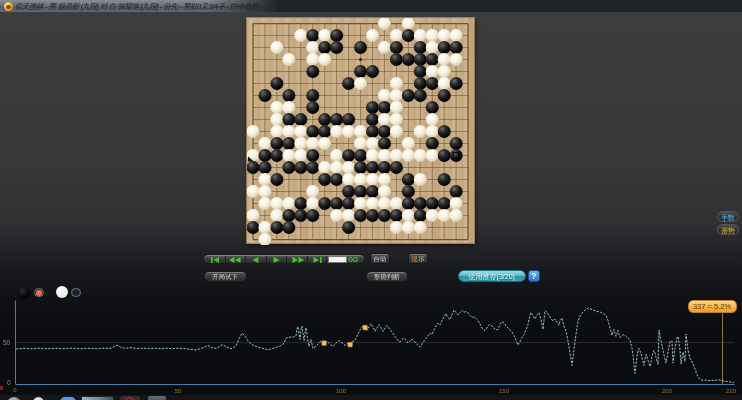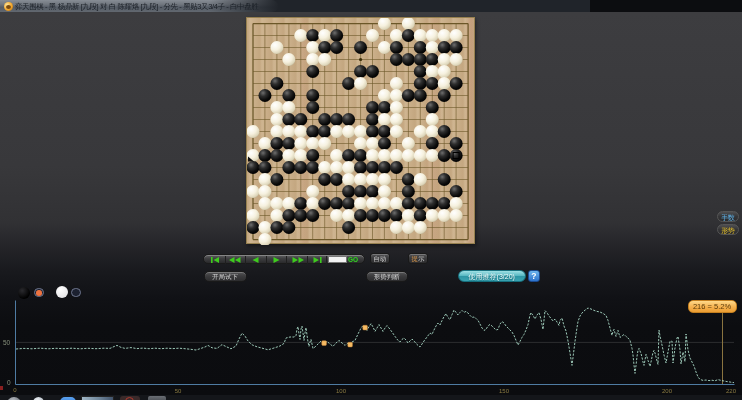--- a/index.html
+++ b/index.html
@@ -1,18 +1,18 @@
 <!DOCTYPE html>
 <html><head><meta charset="utf-8">
 <style>
 * { margin:0; padding:0; box-sizing:border-box; }
 html,body { width:742px; height:400px; overflow:hidden; background:#0c0d10; font-family:"Liberation Sans", sans-serif; }
 #page { position:relative; width:742px; height:400px; }
 
-#title { position:absolute; left:0; top:0; width:590px; height:12px; background:#20242a; }
+#title { position:absolute; left:0; top:0; width:742px; height:12px; background:#20242a;font-style:italic; }
 #titlegrad { position:absolute; left:0; top:0; width:278px; height:12px; border-radius:0 6px 6px 0;
   background:linear-gradient(to bottom,#878d95 0%,#6e747c 40%,#555c66 60%,#626870 100%); }
 #titlegrad:after { content:""; position:absolute; right:-1px; top:0; width:70px; height:12px;
   background:linear-gradient(to right, rgba(32,36,42,0), #20242a); }
 #ticon { position:absolute; left:4px; top:1.5px; width:9px; height:9px; border-radius:50%;
   background:radial-gradient(circle at 35% 35%, #ffe9a0, #f2a62b 55%, #9a5d10); }
 #ticon:after { content:""; position:absolute; left:2px; top:3px; width:5px; height:4px; border-radius:50%; background:#7a4a10; }
 #ttext { position:absolute; left:15px; top:2px; width:258px; font-size:7.5px; letter-spacing:-0.4px; color:#1a1f26; white-space:nowrap; overflow:hidden; }
 
 #body { position:absolute; left:0; top:12px; width:742px; height:383px;
@@ -371,21 +371,21 @@
     </g>
     <g font-size="6" fill="#8a7b42" font-family="Liberation Sans" text-anchor="middle">
       <text x="15" y="392">0</text>
       <text x="178" y="392.5">50</text>
       <text x="341" y="392.5">100</text>
       <text x="504" y="392.5">150</text>
       <text x="667" y="392.5">200</text>
       <text x="731" y="392.5">220</text>
     </g>
   </svg>
-  <div id="tooltip">216 = 5.2%</div>
+  <div id="tooltip">337 = 5.2%</div>
   <div style="position:absolute; left:0px; top:385.5px; width:2.5px; height:4px; background:#8a2020;"></div>
 
   <div style="position:absolute; left:0; top:395px; width:742px; height:5px; background:#14161a; overflow:hidden;">
     <div style="position:absolute; left:7px; top:1.5px; width:13.5px; height:13px; border-radius:50%; background:radial-gradient(circle at 40% 30%, #b9bdc2, #787d84 60%, #4a4f56);"></div>
     <div style="position:absolute; left:33px; top:1.5px; width:11px; height:11px; border-radius:50%; background:radial-gradient(circle at 40% 30%, #eef2f6, #b8bfc8 60%, #6e7780);"></div>
     <div style="position:absolute; left:59.5px; top:1.5px; width:16px; height:11px; border-radius:5px; background:linear-gradient(to bottom,#5aa2f0,#2a6ac8);"></div>
     <div style="position:absolute; left:81px; top:1px; width:33px; height:8px; background:linear-gradient(to right,#9fb6c6,#6f869a 55%,#41536b); border:1px solid #222;"></div>
     <div style="position:absolute; left:120px; top:1px; width:20px; height:8px; background:#3a2a2a; border-radius:3px;">
       <div style="position:absolute; left:5px; top:1px; width:9px; height:9px; border-radius:50%; border:1.5px solid #b03a30;"></div>
       </div>

